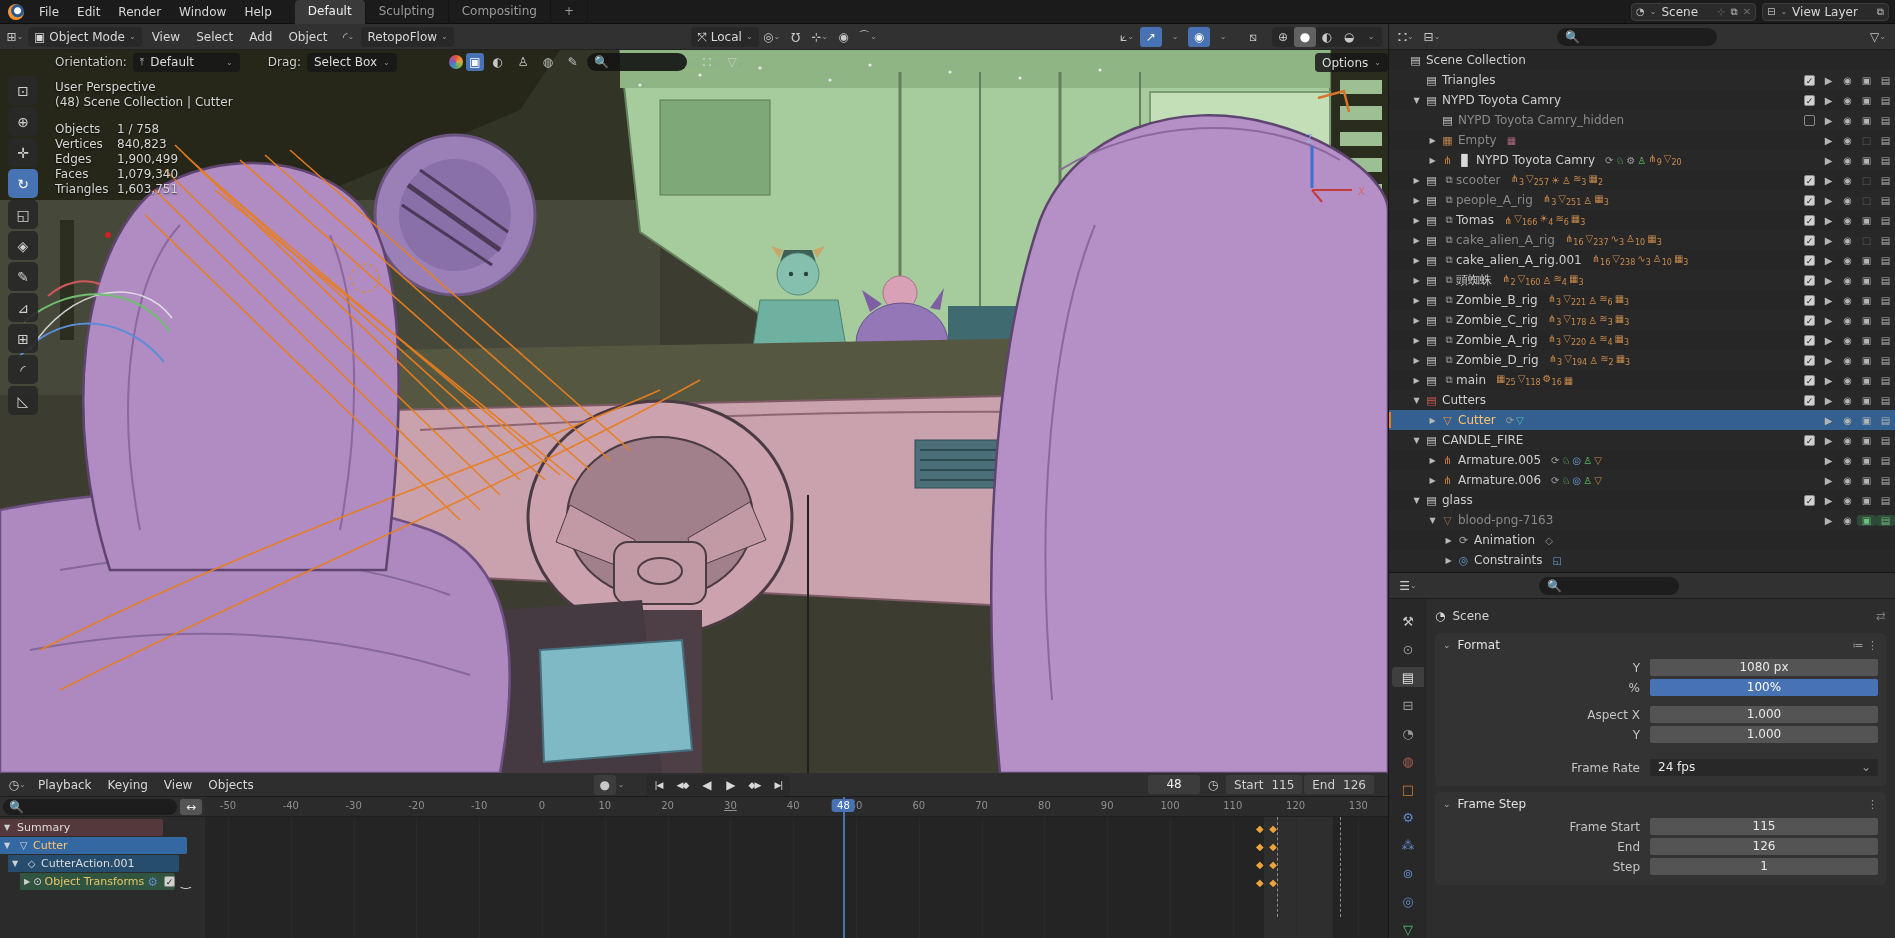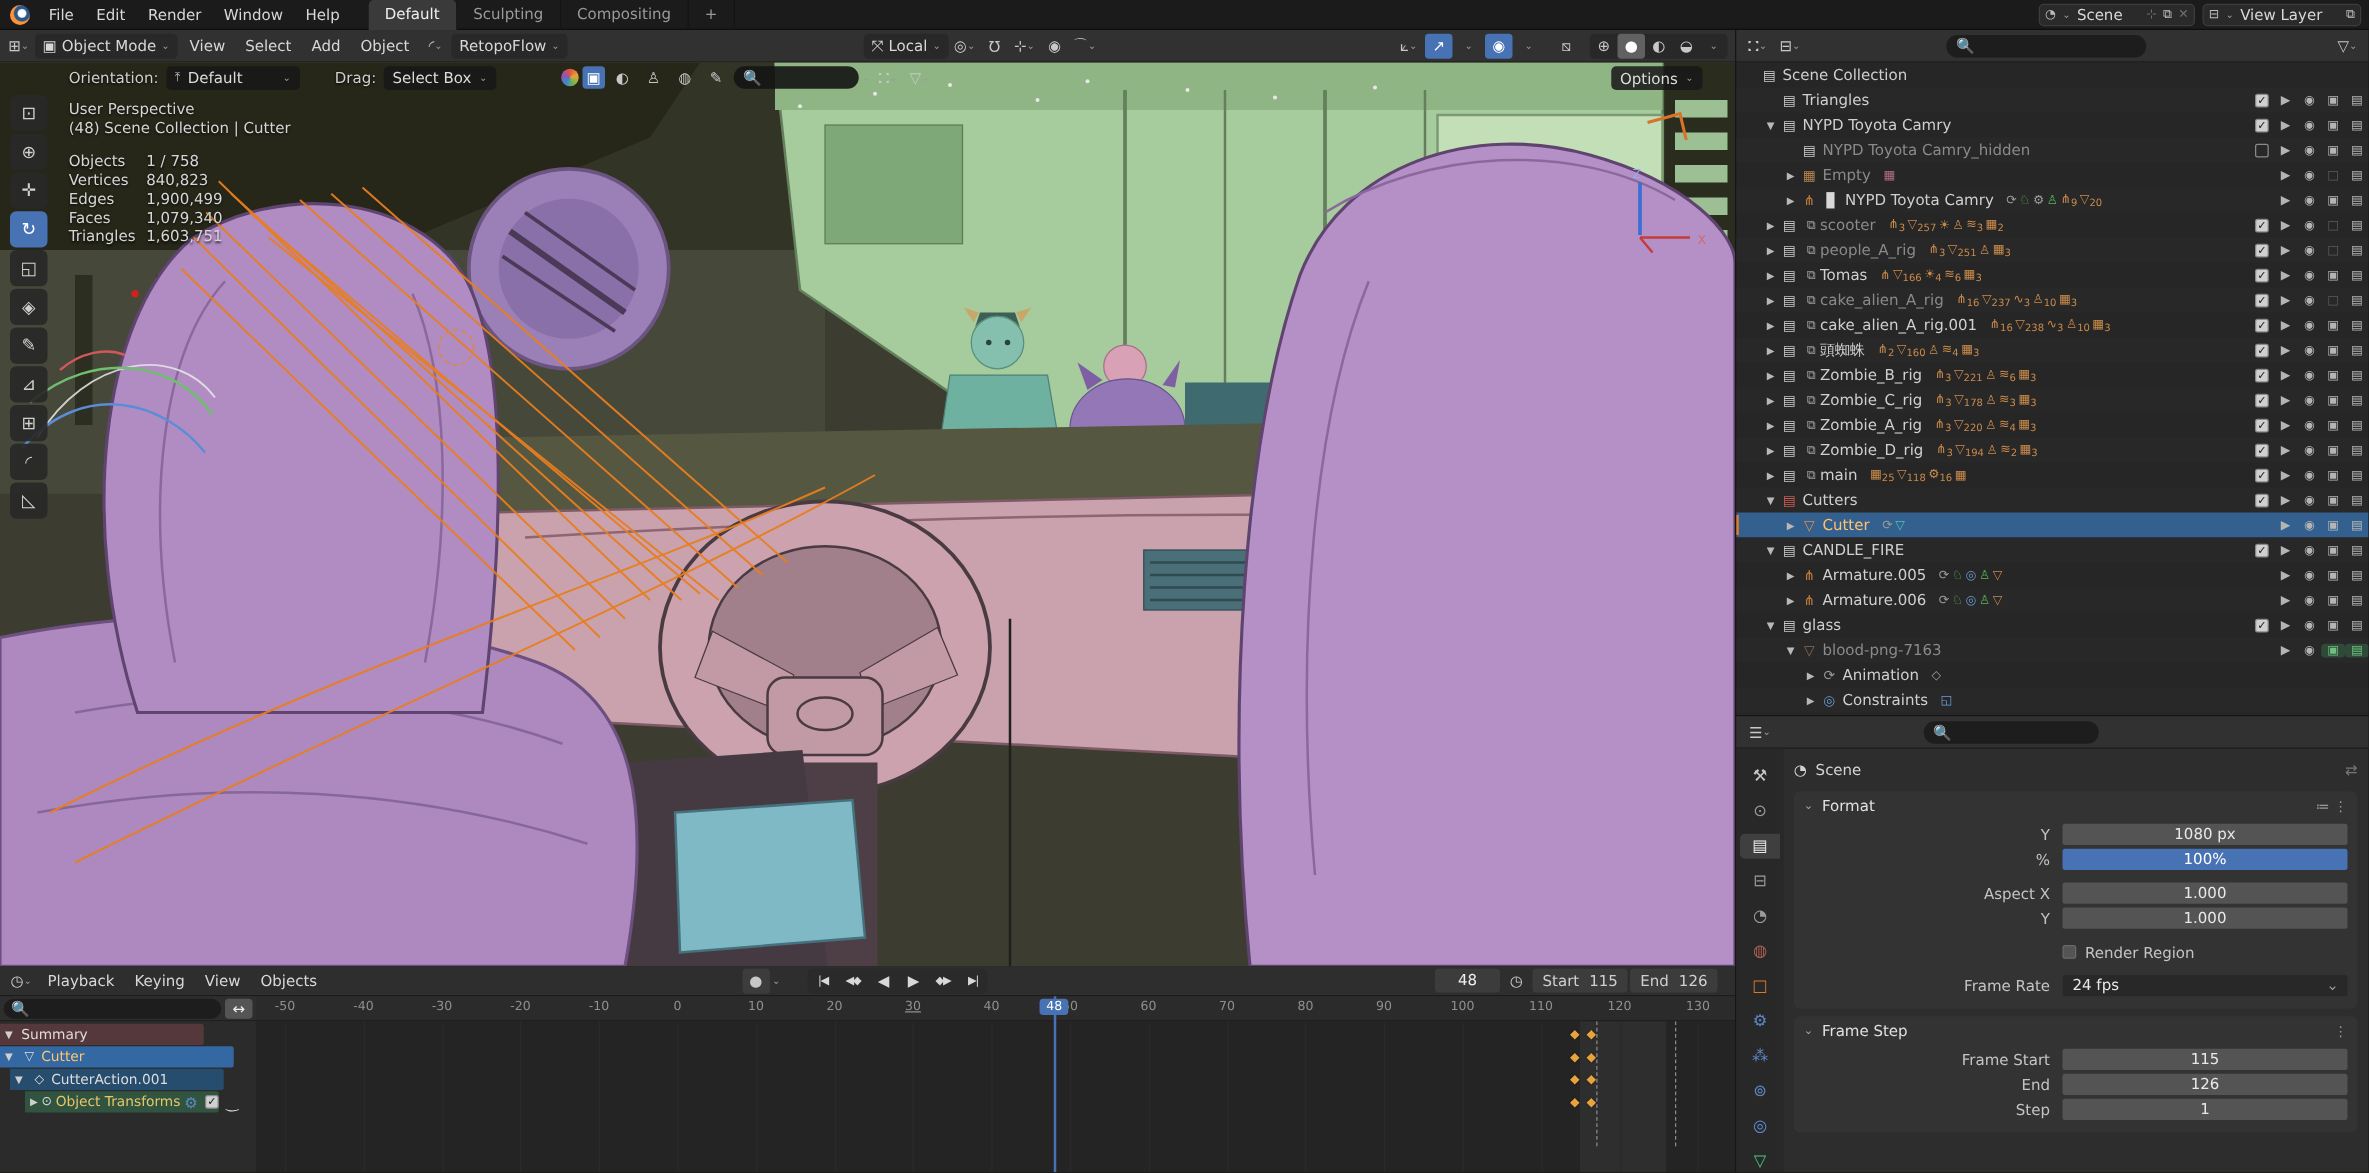--- a/index.html
+++ b/index.html
@@ -26,21 +26,21 @@
   .icbtn.on{background:#4772b3;color:#fff;}
   .spacer{flex:1;}
   
   #viewport{position:absolute;left:0;top:50px;width:1388px;height:723px;overflow:hidden;background:#3c3d30;}
   #tool-settings{position:absolute;left:0;top:0;width:1388px;height:24px;display:flex;align-items:center;gap:6px;padding-left:55px;z-index:30;}
   .ts-label{color:#cfcfcf;text-shadow:0 1px 2px #000;}
   .ts-drop{display:flex;align-items:center;gap:6px;background:rgba(24,24,24,.85);border-radius:4px;height:19px;padding:0 7px;color:#dcdcdc;}
   .ts-icons{display:flex;align-items:center;gap:3px;margin-left:46px;}
   .ball{width:14px;height:14px;border-radius:50%;background:conic-gradient(#e5533d,#e8a33b,#7ab648,#3f87c9,#8e55b5,#e5533d);}
   .ts-search{display:flex;align-items:center;background:rgba(20,20,20,.9);border-radius:9px;height:18px;width:100px;padding:0 8px;color:#8a8a8a;gap:5px;}
-  #options-btn{position:absolute;right:26px;top:3px;z-index:30;}
+  #options-btn{position:absolute;right:0;top:3px;z-index:30;}
   
   #vp-toolbar{position:absolute;left:8px;top:26px;width:30px;display:flex;flex-direction:column;gap:2px;z-index:30;}
   .tool{width:30px;height:29px;background:rgba(40,40,40,.92);border-radius:5px;display:flex;align-items:center;justify-content:center;color:#d0d0d0;font-size:14px;}
   .tool.active{background:#4772b3;color:#fff;}
   
   #vp-stats{position:absolute;left:55px;top:30px;z-index:25;color:#d6d6d6;text-shadow:0 1px 2px rgba(0,0,0,.8);line-height:15px;}
   #vp-stats .srow{display:flex;}
   #vp-stats .sk{width:62px;}
   
   #outliner{position:absolute;left:1388px;top:24px;width:507px;height:548px;background:#262626;border-left:1px solid #161616;overflow:hidden;}
@@ -916,27 +916,20 @@
             <div class="rgap"></div>
             <div class="frow">
               <span class="flabel">Aspect X</span>
               <span class="fval">1.000</span>
             </div>
             <div class="frow">
               <span class="flabel">Y</span>
               <span class="fval">1.000</span>
             </div>
             <div class="rgap"></div>
-            <div class="frow checkrow">
-              <span class="flabel"></span>
-              <div class="fcheck">
-                <span class="chk off"></span>
-                <span>Render Region</span>
-              </div>
-            </div>
             <div class="rgap"></div>
             <div class="frow">
               <span class="flabel">Frame Rate</span>
               <span class="fval drop">24 fps</span>
             </div>
           </div>
       </div>
       <div class="panel">
         <div class="panel-head">
           <span class="ph-ic">⌄</span>

